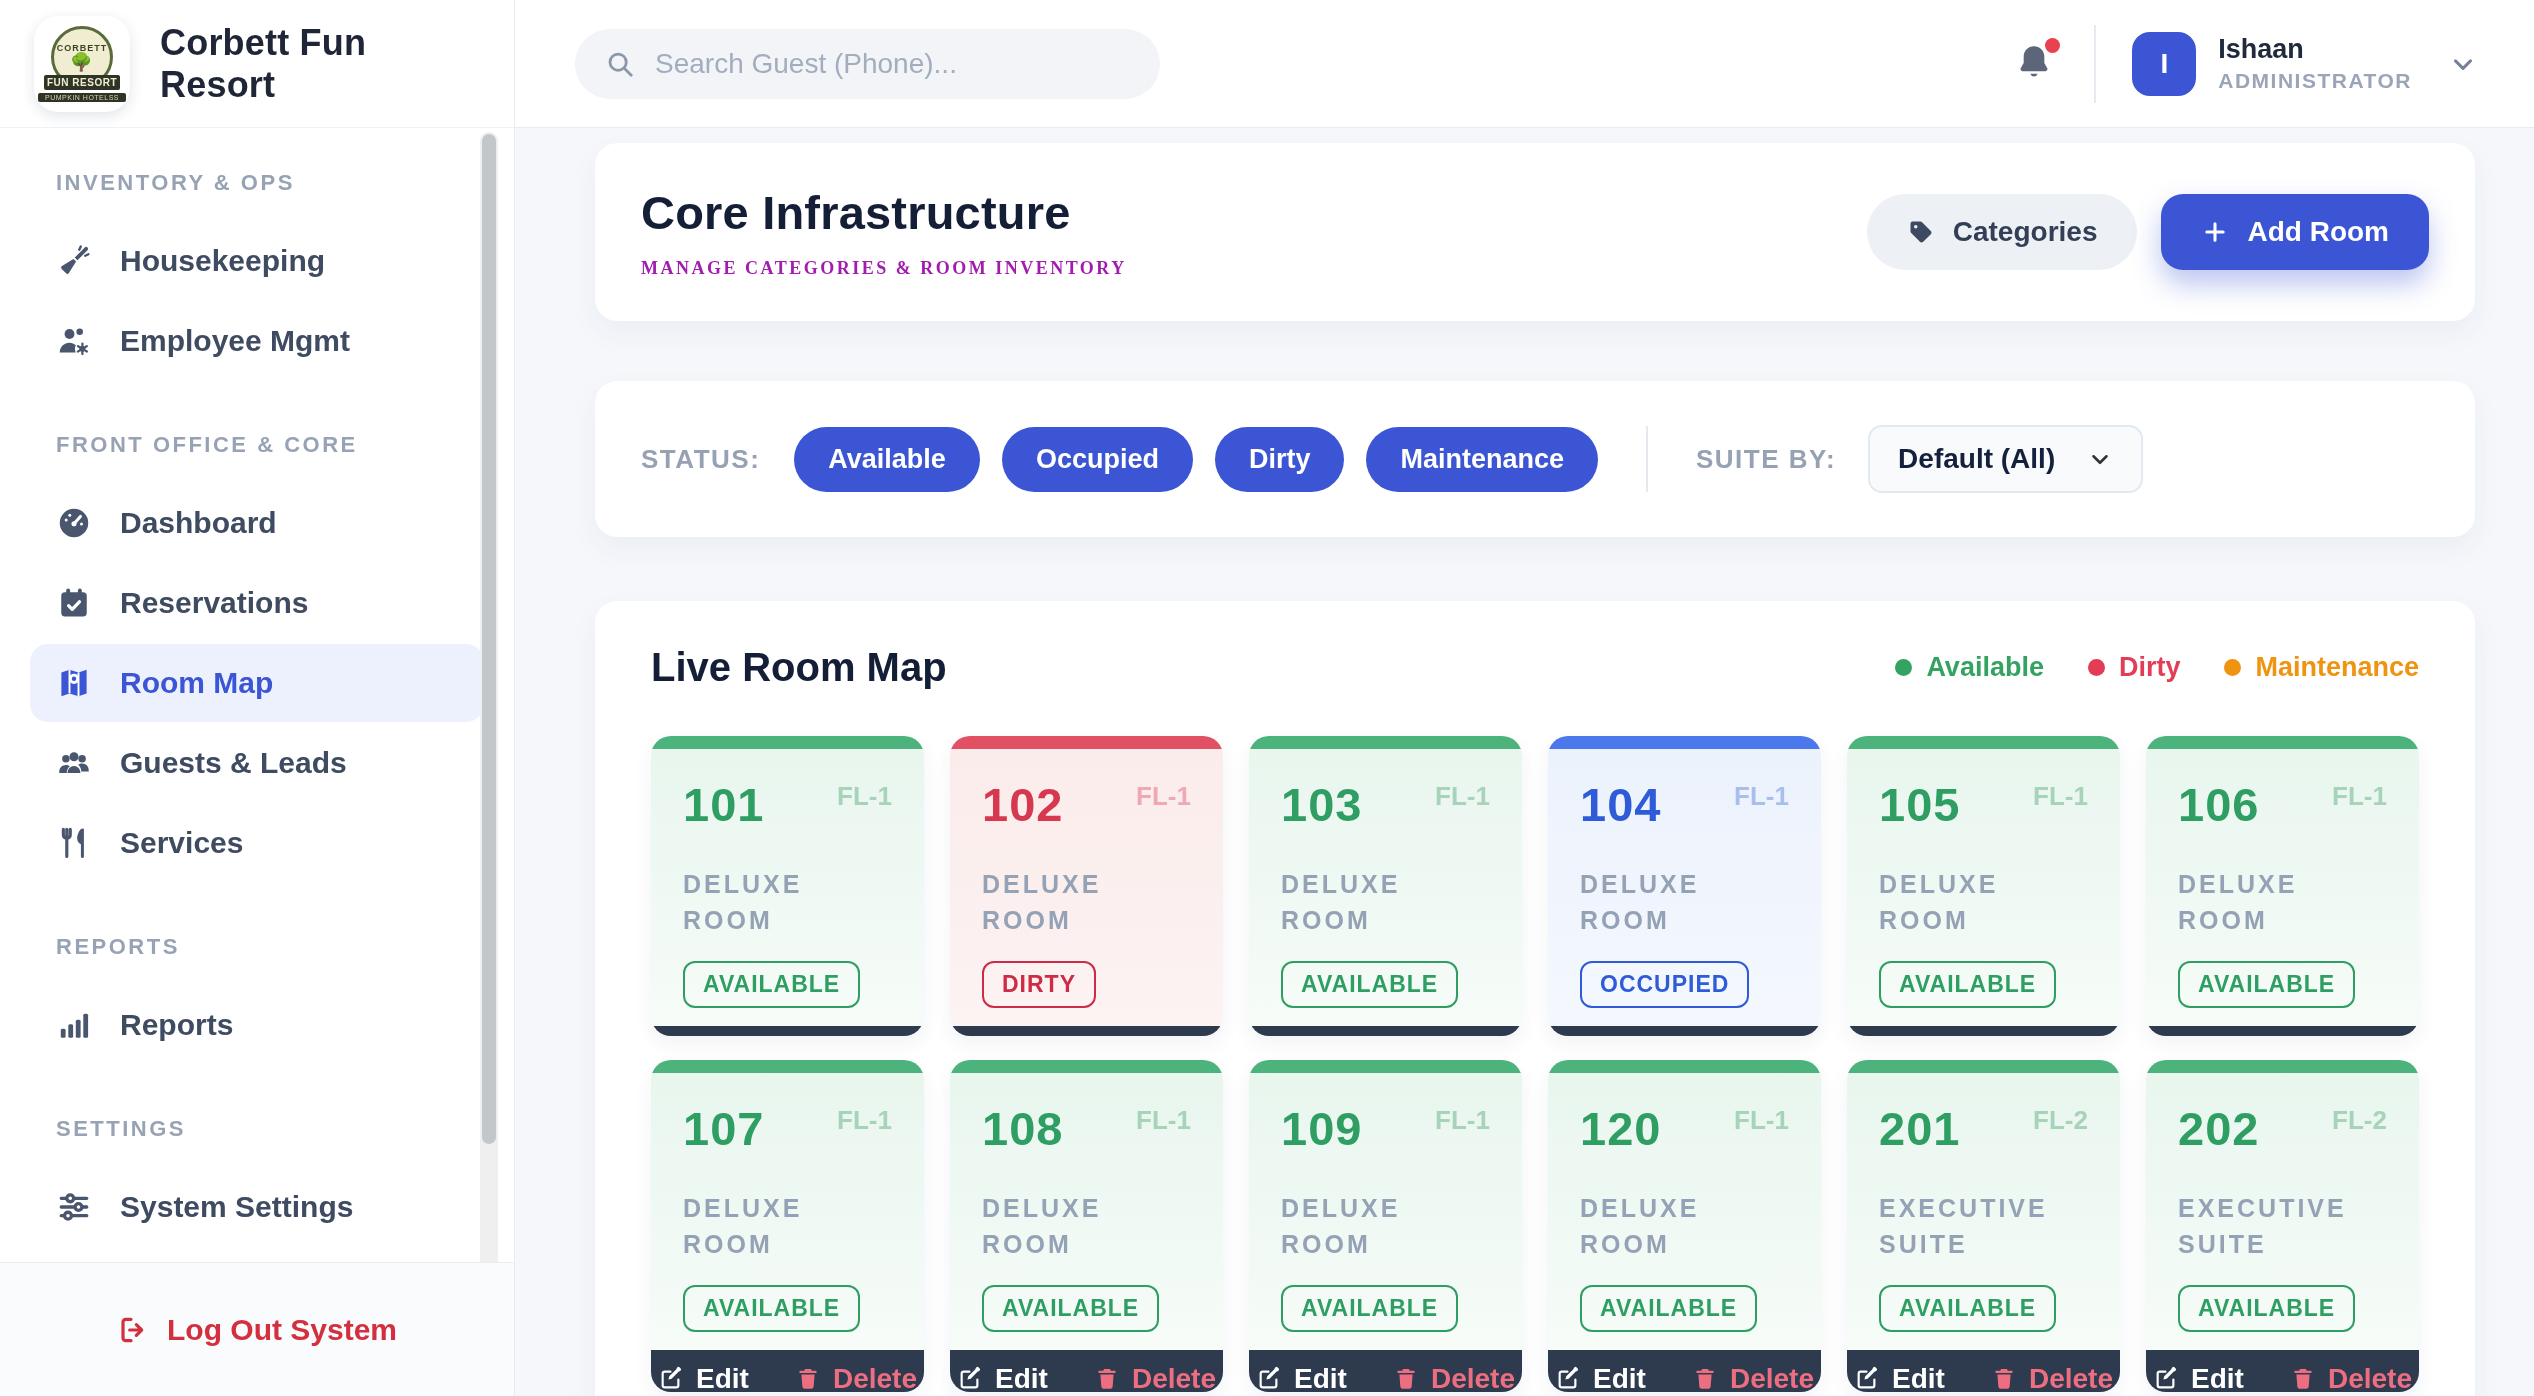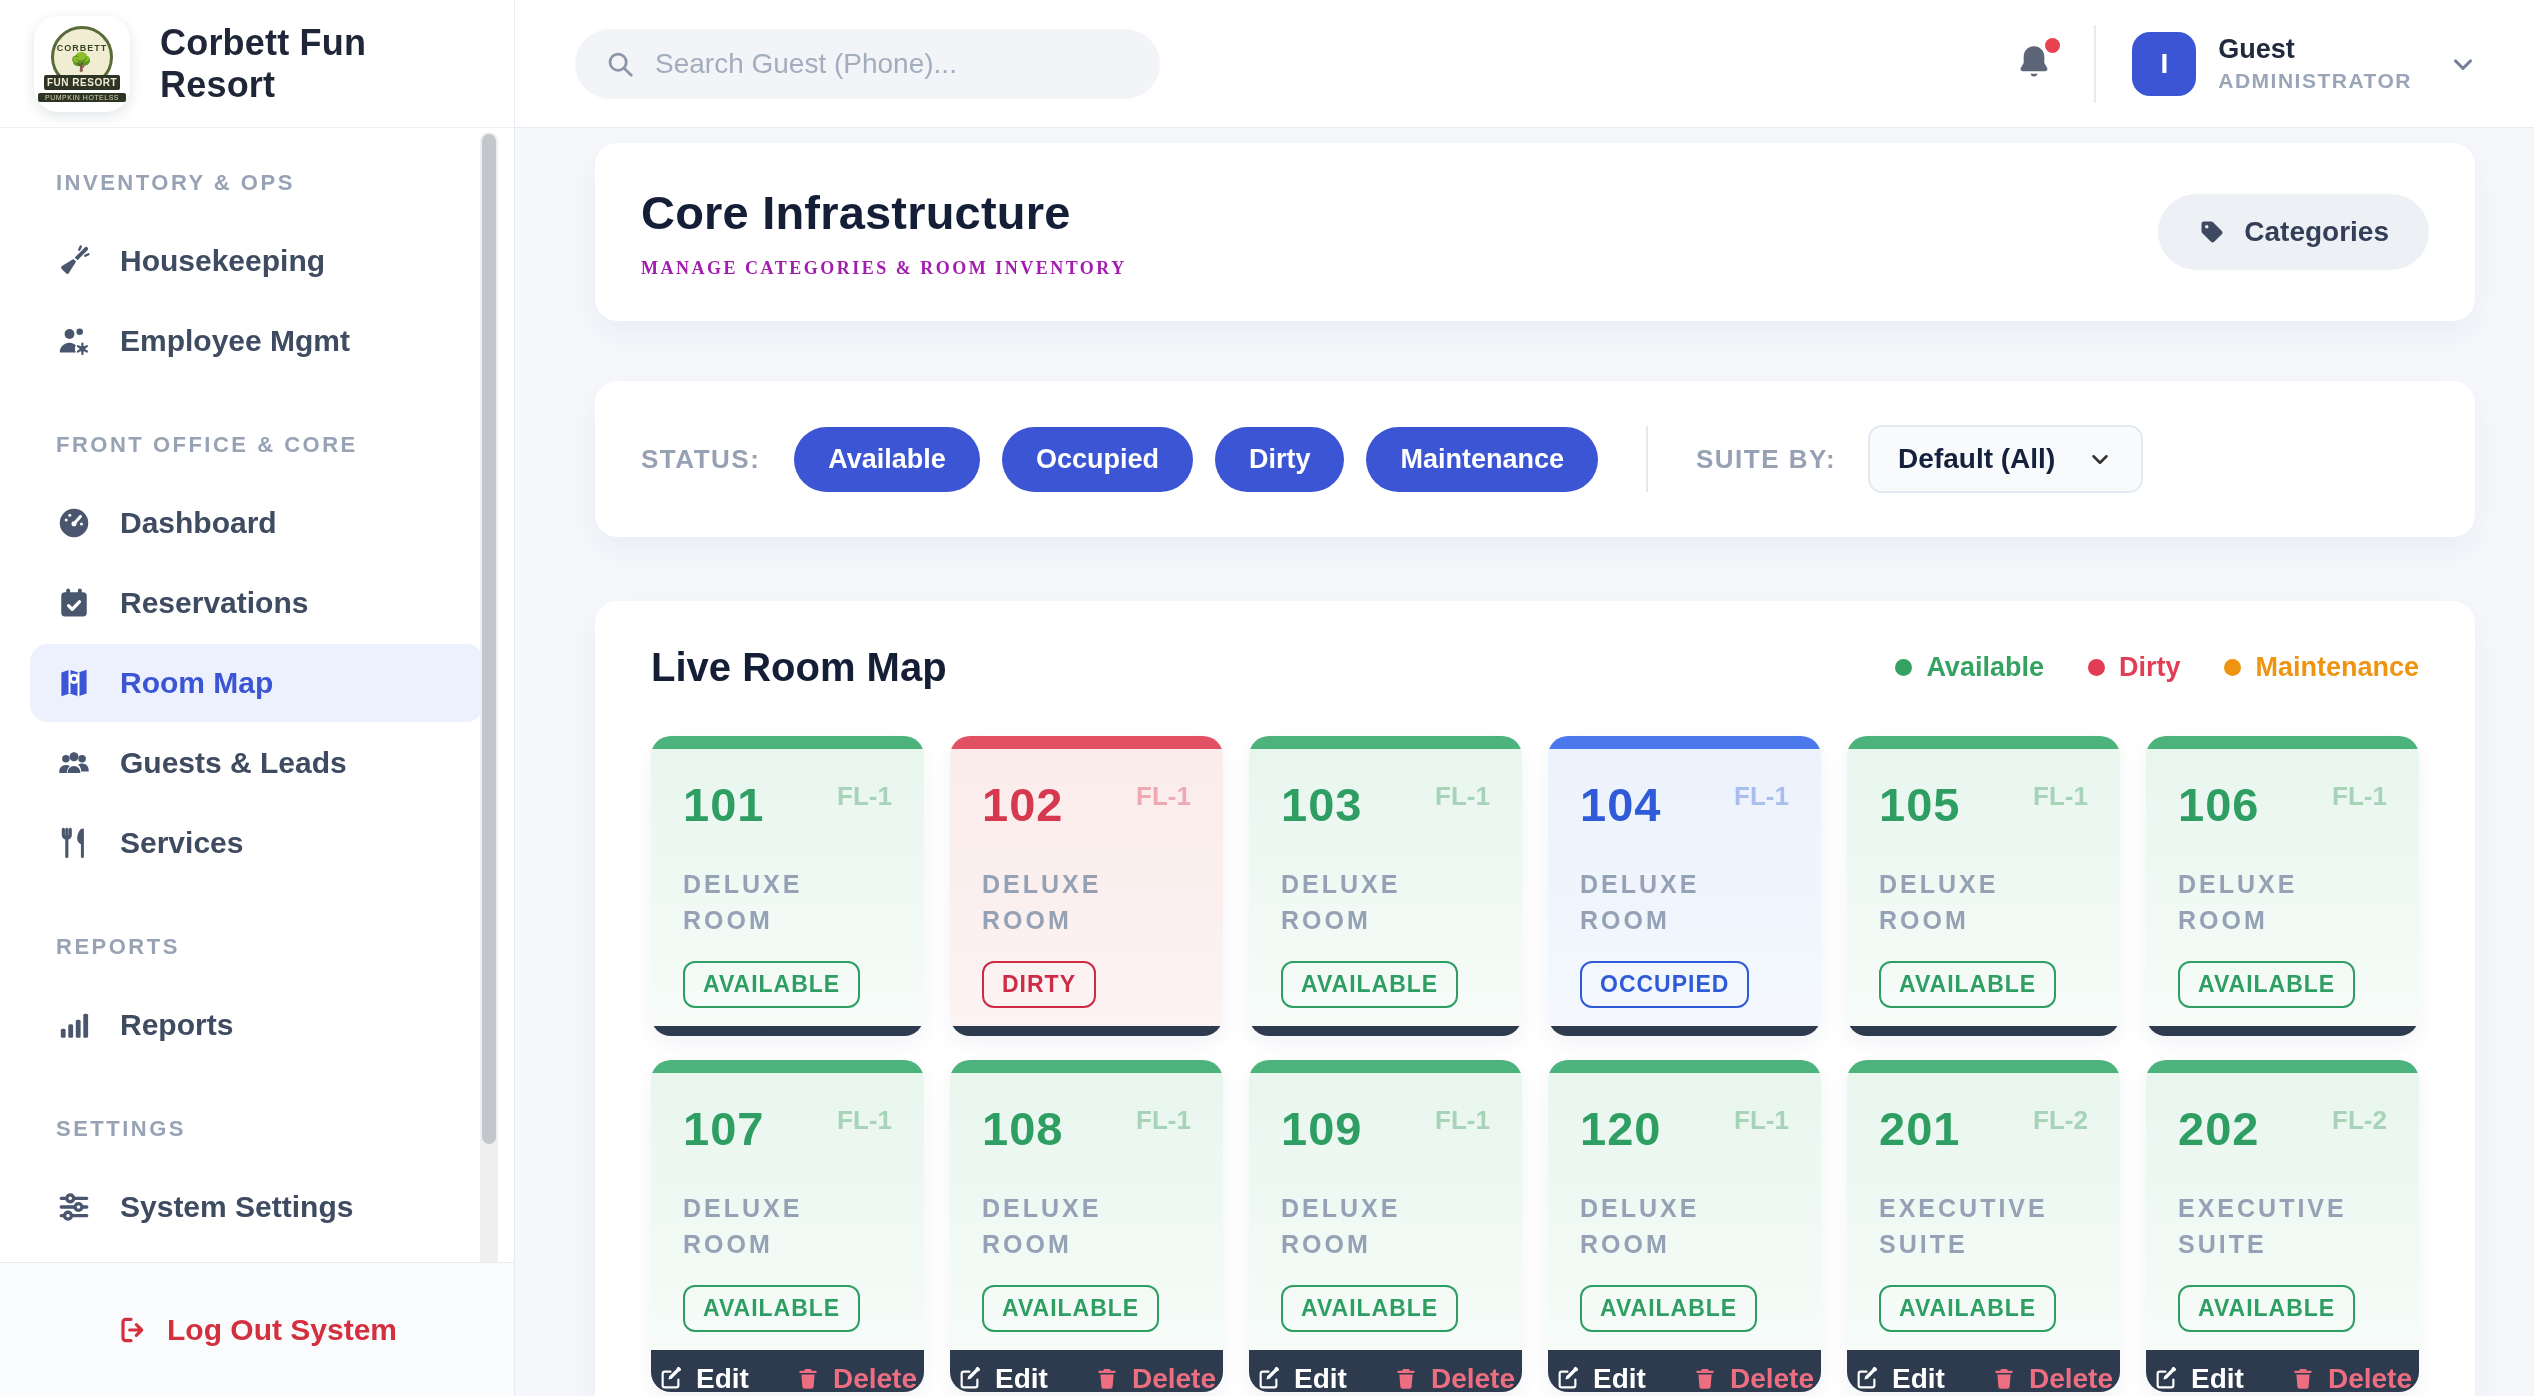--- a/index.html
+++ b/index.html
@@ -375,21 +375,21 @@
         <svg viewBox="0 0 24 24" width="40" height="40">
             <path fill="currentColor" d="M12 2.6c-3.5 0-6.2 2.8-6.2 6.2v3.8l-1.7 3c-.5.8.1 1.9 1.1 1.9h13.6c1 0 1.6-1.1 1.1-1.9l-1.7-3V8.8c0-3.4-2.7-6.2-6.2-6.2zM9.8 19a2.3 2.3 0 0 0 4.4 0z"></path>
           </svg>
       </span>
       <span class="bell-dot"></span>
     </div>
     <div class="top-divider"></div>
     <div class="user-chip">
       <div class="avatar">I</div>
       <div>
-        <div class="user-name">Guest</div>
+        <div class="user-name">Ishaan</div>
         <div class="user-role">ADMINISTRATOR</div>
       </div>
       <span class="chev">
         <svg viewBox="0 0 24 24" width="30" height="30">
             <path d="M6 9.5l6 6 6-6" stroke="currentColor" stroke-width="2.4" fill="none" stroke-linecap="round" stroke-linejoin="round"></path>
           </svg>
       </span>
     </div>
   </div>
 </header>
@@ -402,20 +402,28 @@
       <div class="page-sub">MANAGE CATEGORIES &amp; ROOM INVENTORY</div>
     </div>
     <div class="head-actions">
       <button class="btn-cat">
         <span class="nicon">
           <svg viewBox="0 0 24 24" width="28" height="28">
               <path fill="currentColor" d="M12.9 3.6c-.4-.4-.9-.6-1.4-.6H5a2 2 0 0 0-2 2v6.5c0 .5.2 1 .6 1.4l7.5 7.5c.8.8 2 .8 2.8 0l6.5-6.5c.8-.8.8-2 0-2.8zM7.5 9a1.5 1.5 0 1 1 0-3 1.5 1.5 0 0 1 0 3z"></path>
             </svg>
         </span>
         <span>Categories</span>
+      </button>
+      <button class="btn-add">
+        <span class="nicon">
+          <svg viewBox="0 0 24 24" width="28" height="28">
+              <path d="M12 5v14M5 12h14" stroke="currentColor" stroke-width="2.6" stroke-linecap="round"></path>
+            </svg>
+        </span>
+        <span>Add Room</span>
       </button>
     </div>
   </section>
 
   <section class="card filter-card">
     <span class="filter-label">STATUS:</span>
     <div class="pill-row" id="status-pills">
         <button class="status-pill">Available</button>
         <button class="status-pill">Occupied</button>
         <button class="status-pill">Dirty</button>

